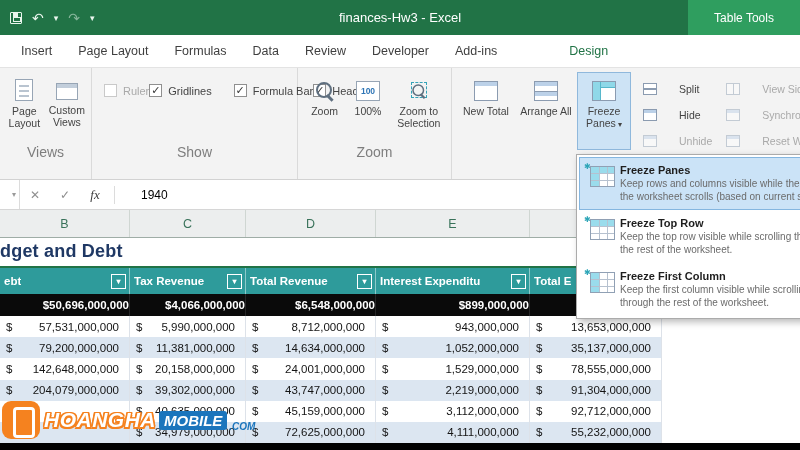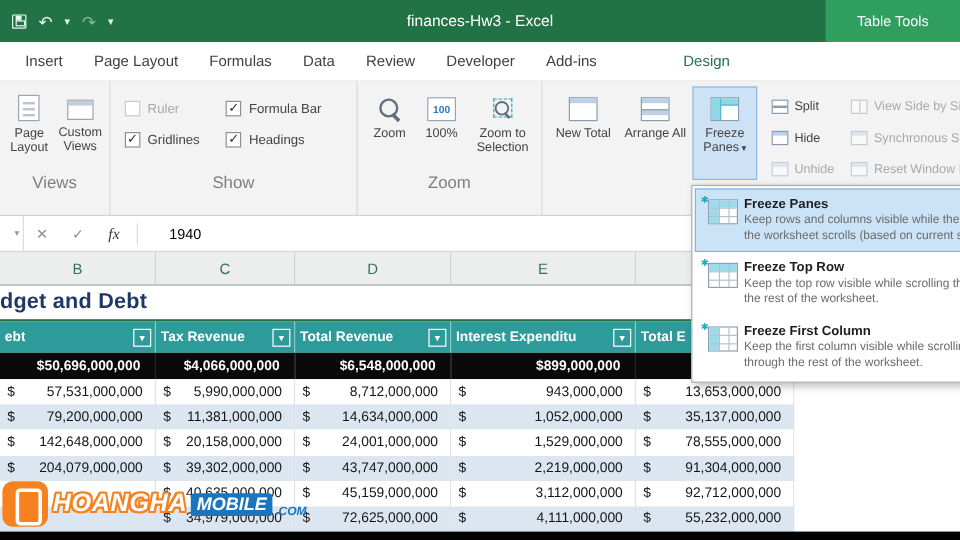--- a/index.html
+++ b/index.html
@@ -49,28 +49,28 @@
 .ic-zts::before{content:"";position:absolute;inset:3px;border:1px dashed #35a3b8}
 .mag-s{transform:scale(.75);position:absolute;left:1px;top:0}
 .ic-nw,.ic-aa,.ic-fp{width:24px;height:20px;border:1px solid #8b9bb0;background:#fff;position:relative;margin-top:2px}
 .ic-nw::before{content:"";position:absolute;left:0;right:0;top:0;height:4px;background:#bcd1e8}
 .ic-aa::before{content:"";position:absolute;left:0;right:0;top:0;height:4px;background:#bcd1e8}
 .ic-aa::after{content:"";position:absolute;left:0;right:0;top:9px;height:4px;background:#bcd1e8;border-top:1px solid #8b9bb0}
 .ic-fp::before{content:"";position:absolute;left:0;right:0;top:0;height:5px;background:#8fd8e8;border-bottom:1px solid #57b7cb}
 .ic-fp::after{content:"";position:absolute;left:0;top:0;bottom:0;width:7px;background:#8fd8e8;border-right:1px solid #57b7cb}
 
 .checks{padding:16px 0 0 12px;gap:22px}
-.ccol{display:flex;flex-direction:column;gap:13px}
+.ccol{display:flex;flex-direction:row;}
 .crow{display:flex;align-items:center;gap:6px;font-size:11px;color:#444;white-space:nowrap}
 .cb{width:13px;height:13px;border:1px solid #8f8f8f;background:#fff;font-size:11px;line-height:11px;text-align:center;color:#333;flex:0 0 auto}
 .crow.dis{color:#a9a9a9}
 .crow.dis .cb{border-color:#c9c9c9}
 
 .smallcol{display:flex;flex-direction:column;margin-left:8px;padding-top:5px;gap:3px}
-.sbtn{display:flex;align-items:center;gap:5px;height:23px;font-size:10.5px;color:#444;white-space:nowrap;padding:0 3px}
+.sbtn{display:flex;align-items:center;gap:22px;height:23px;font-size:10.5px;color:#444;white-space:nowrap;padding:0 3px}
 .sbtn.dim{color:#a9a9a9}
 .sic{width:14px;height:12px;border:1px solid #8b9bb0;background:#fff;position:relative;flex:0 0 auto}
 .sic.faded{opacity:.45}
 .sic-split::before{content:"";position:absolute;left:0;right:0;top:4px;height:2px;background:#8b9bb0}
 .sic-win::before{content:"";position:absolute;left:0;right:0;top:0;height:3px;background:#bcd1e8}
 .sic-sbs::before{content:"";position:absolute;left:6px;top:0;bottom:0;width:1px;background:#8b9bb0}
 
 
 .fbar{position:absolute;top:180px;left:0;right:0;height:30px;background:#fff;border-bottom:1px solid #d6d6d6;display:flex;align-items:center;font-size:12px;color:#444}
 .namebox{width:20px;align-self:stretch;border-right:1px solid #dcdcdc;display:flex;align-items:center;justify-content:flex-end;padding-right:3px;color:#9a9a9a;font-size:8px}
@@ -87,21 +87,21 @@
 
 
 .sheettitle{position:absolute;top:241px;left:0;font-size:18px;font-weight:bold;color:#1f3864;letter-spacing:.2px}
 .greenline{position:absolute;top:266px;left:0;width:100%;height:2px;background:#217346}
 .thead{position:absolute;top:268px;left:0;right:0;height:26px;background:#2e9b9b;display:flex;color:#fff;font-size:11.5px;font-weight:bold}
 .th{display:flex;align-items:center;justify-content:space-between;padding:0 3px 0 4px;border-right:1px solid rgba(255,255,255,.45);overflow:hidden;white-space:nowrap}
 .htxt{overflow:hidden}
 .fltr{flex:0 0 auto;width:15px;height:15px;margin-left:3px;background:#2e9b9b;border:1px solid #fff;display:flex;align-items:center;justify-content:center;font-size:8px;color:#fff}
 .thfill{background:#2e9b9b}
 .totalrow{position:absolute;top:294px;left:0;right:0;height:22px;display:flex;font-size:11.5px;font-weight:bold;color:#fff}
-.tr-cell{background:#0a0a0a;display:flex;align-items:center;justify-content:flex-end;padding-right:12px;border-right:1px solid #262626}
+.tr-cell{background:#0a0a0a;display:flex;align-items:center;justify-content:flex-end;padding-right:0;border-right:1px solid #262626}
 .tr-fill{background:#fff}
 .tbody{position:absolute;top:316px;left:0;right:0;bottom:7px;display:flex;flex-direction:column}
 .trow{flex:1 1 auto;display:flex;min-height:0}
 .tcell{display:flex;align-items:center;font-size:11.5px;color:#141414;border-right:1px solid #dde2e9;background:#fff;overflow:hidden}
 .trow.alt .tcell{background:#dce6f1}
 .tcell.fillc{background:#fff !important;border-right:none}
 .cur{padding-left:6px}
 .num{margin-left:auto;padding-right:10px}
 
 

